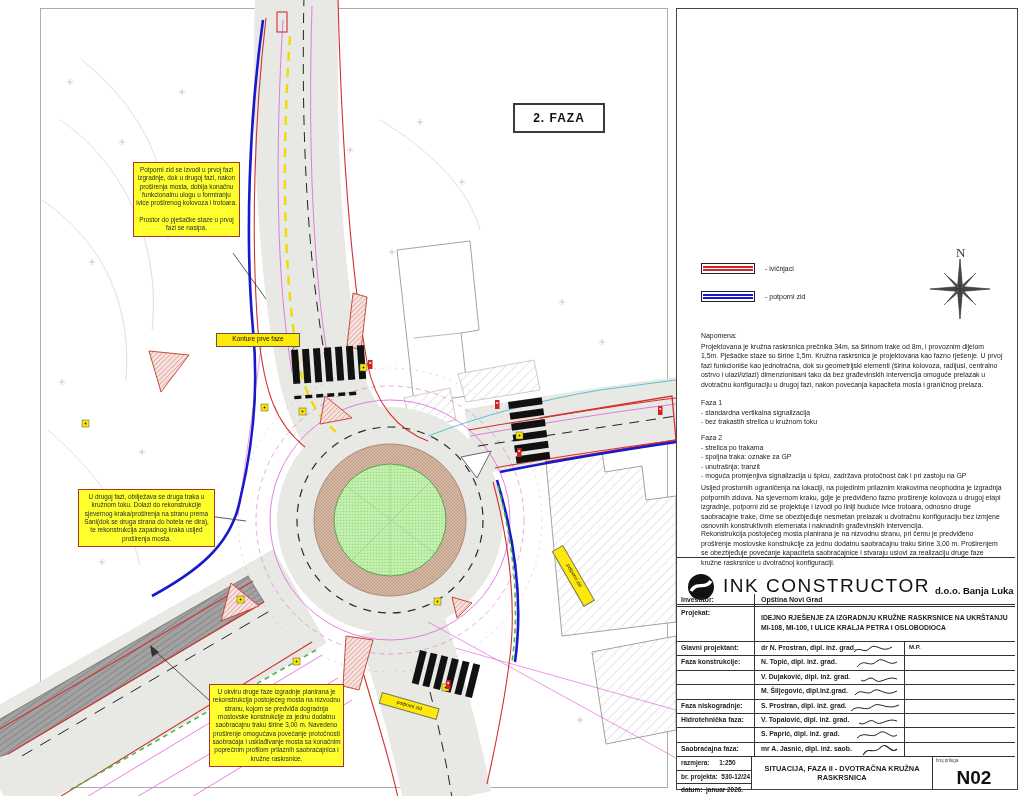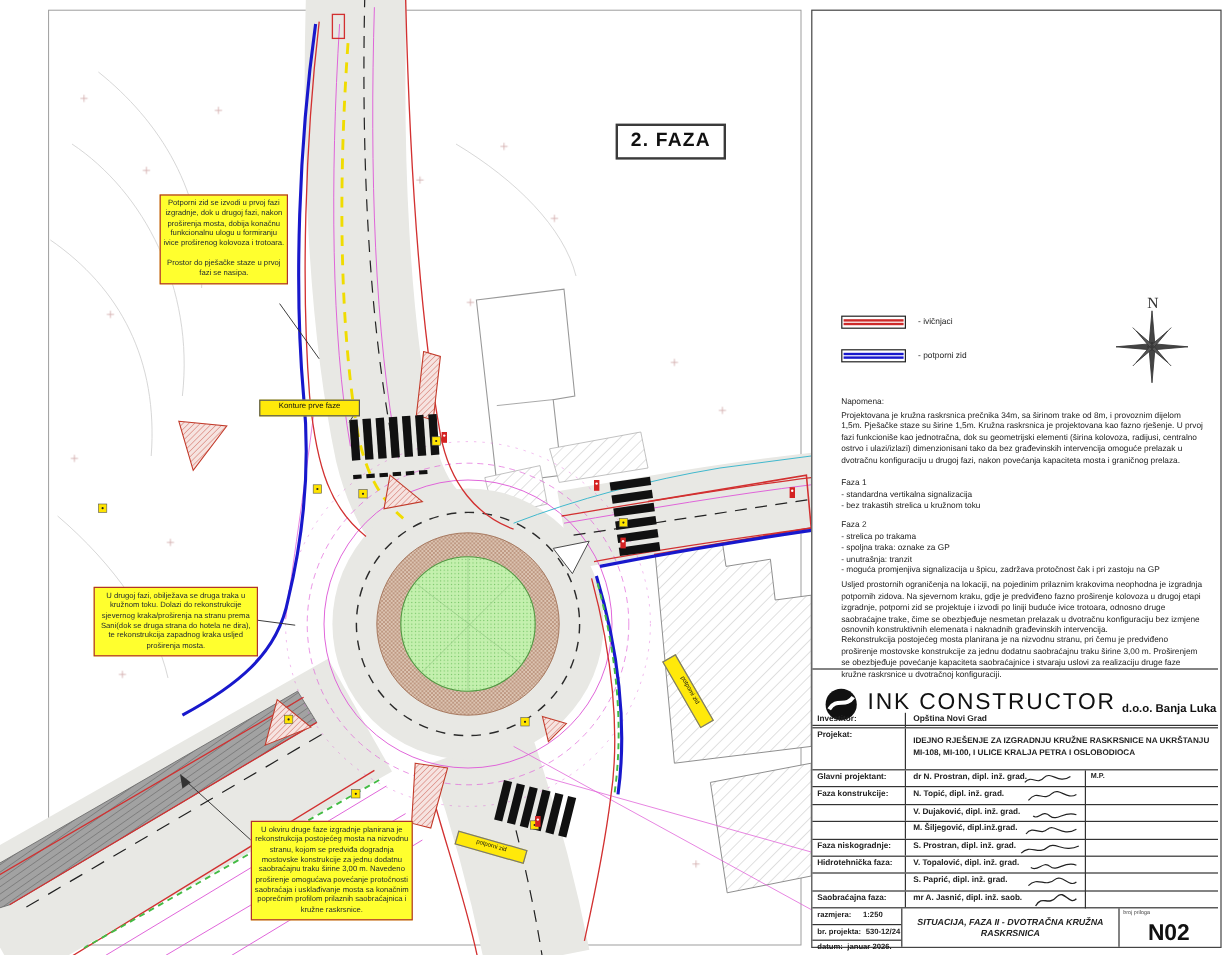--- a/index.html
+++ b/index.html
@@ -5,21 +5,21 @@
   html,body{margin:0;padding:0;background:#fff;}
   .sheet{position:relative;width:1024px;height:796px;background:#fff;overflow:hidden;
          font-family:"Liberation Sans",sans-serif;color:#222;}
   .plan{position:absolute;left:0;top:0;}
   .note{position:absolute;background:#ffff2e;border:1px solid #b03030;padding:3px 2px;
         font-size:6.4px;line-height:1.3;text-align:center;color:#1c2430;white-space:pre-line;}
   .tag{position:absolute;background:#ffe90a;border:1px solid #555;font-size:6.5px;
        line-height:1.6;text-align:center;color:#111;}
   .tag.rot{transform-origin:left top;font-size:5px;line-height:1.9;border-color:#777;}
   .phase-box{position:absolute;left:513px;top:103px;width:88px;height:26px;border:2px solid #3a3a3a;
-       background:#fff;font-size:16px;font-weight:bold;letter-spacing:1px;text-align:center;
+       background:#fff;font-size:12px;font-weight:bold;letter-spacing:1px;text-align:center;
        line-height:26px;color:#111;}
   .panel{position:absolute;left:676px;top:8px;width:340px;height:780px;border:1px solid #444;
        background:#fff;}
   .panel *{box-sizing:border-box;}
   .legend-item{position:absolute;display:flex;align-items:center;gap:10px;}
   .legend-sym{width:54px;height:11px;border:1px solid #222;position:relative;background:#fff;}
   .legend-sym i{position:absolute;left:1px;right:1px;height:1.6px;display:block;}
   .legend-label{font-size:7px;color:#222;}
   .compass{position:absolute;left:246px;top:236px;}
   .txtblock{position:absolute;left:24px;width:302px;font-size:6.9px;line-height:1.38;color:#222;}
@@ -38,21 +38,21 @@
   .staff-row .cell-val{right:111px;}
   .mp-cell{position:absolute;left:227px;top:84px;width:111px;height:115px;border-left:1px solid #333;
       font-size:6px;font-weight:bold;padding:2px 0 0 4px;}
   .sig{position:absolute;pointer-events:none;}
   .tb-bottom{position:absolute;left:0;top:199px;width:100%;height:32px;}
   .tbb-left{position:absolute;left:0;top:0;bottom:0;width:75px;border-right:1px solid #333;}
   .tbb-left .sub{position:absolute;left:0;width:100%;height:13.7px;border-bottom:1px solid #333;
       padding:2px 0 0 4px;font-weight:bold;font-size:6.4px;}
   .tbb-left .sub:last-child{border-bottom:none;}
   .tbb-title{position:absolute;left:75px;top:0;bottom:0;width:180px;display:flex;align-items:center;
-      justify-content:center;text-align:center;font-weight:bold;font-size:7.4px;padding:0 6px;font-style:italic;}
+      justify-content:center;text-align:center;font-weight:bold;font-size:7.4px;padding:0 6px;}
   .tbb-no{position:absolute;left:255px;top:0;bottom:0;width:83px;border-left:1px solid #333;}
   .tbb-no .lbl{position:absolute;left:3px;top:1px;font-size:4.5px;color:#444;}
   .tbb-no .num{position:absolute;left:0;right:0;top:10px;text-align:center;font-size:19px;
       font-weight:bold;color:#111;}
 </style>
 </head>
 <body>
 
 <div class="sheet">
 

